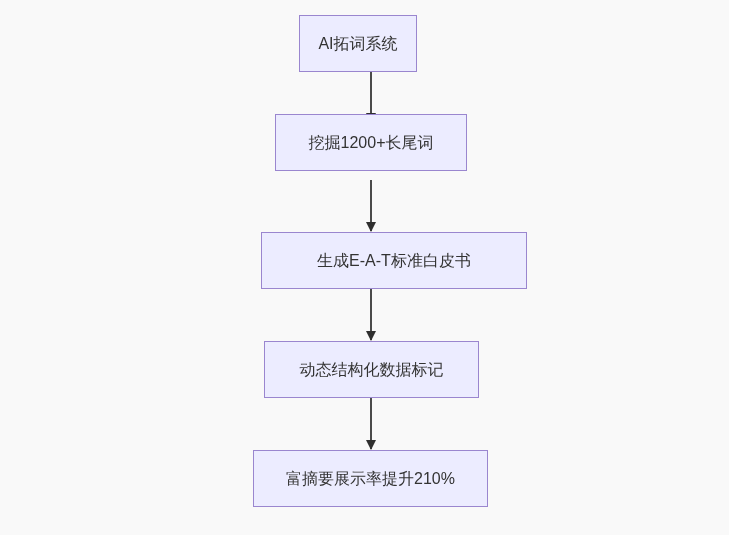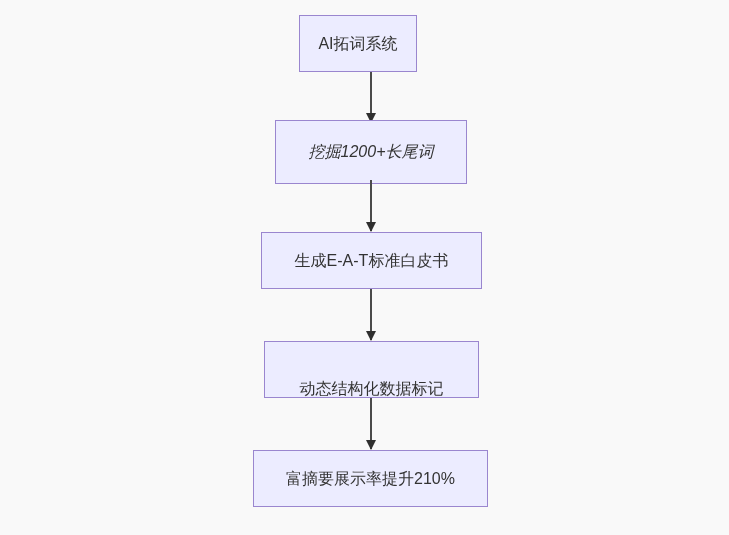--- a/index.html
+++ b/index.html
@@ -26,23 +26,23 @@
     display: flex;
     align-items: center;
     justify-content: center;
     color: var(--text, #333333);
     font-size: 16px;
     line-height: 1;
     white-space: nowrap;
     text-align: center;
   }
   .n1 { left: 299px; top: 15px;  width: 118px; height: 57px; }
-  .n2 { left: 275px; top: 120px; width: 192px; height: 64px; font-style: italic; }
-  .n3 { left: 261px; top: 232px; width: 221px; height: 57px; }
-  .n4 { left: 264px; top: 341px; width: 215px; height: 57px; align-items: flex-end; }
+  .n2 { left: 275px; top: 114px; width: 192px; height: 57px; }
+  .n3 { left: 261px; top: 232px; width: 266px; height: 57px; }
+  .n4 { left: 264px; top: 341px; width: 215px; height: 57px; }
   .n5 { left: 253px; top: 450px; width: 235px; height: 57px; text-align: right; }
 
   .arrow {
     position: absolute;
     left: 370px;
     width: 2px;
     background: var(--arrow, #4b4b4b);
   }
   .arrow::after {
     content: "";

